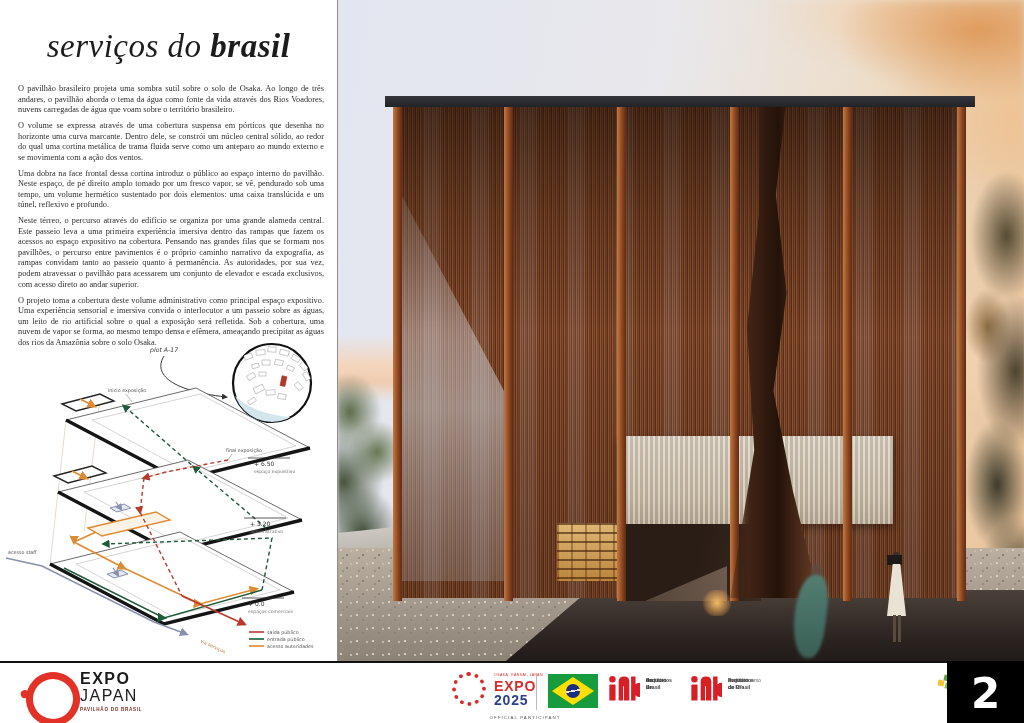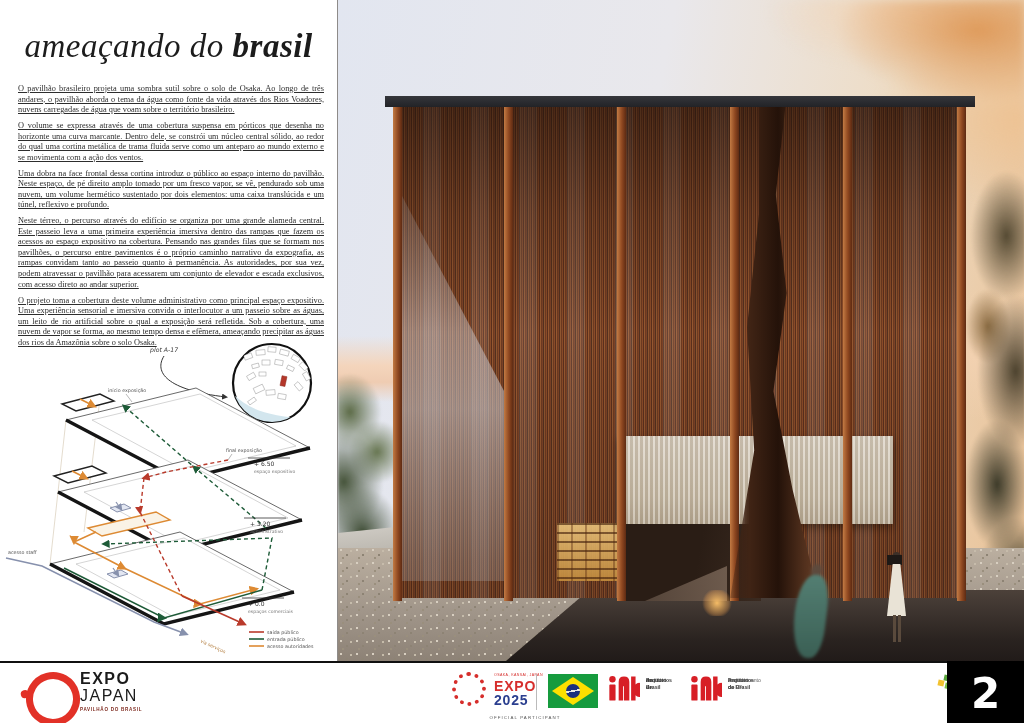--- a/index.html
+++ b/index.html
@@ -4,21 +4,21 @@
 <style>
   html,body{margin:0;padding:0;background:#888;}
   .board{position:relative;width:1024px;height:723px;background:#fff;overflow:hidden;
          font-family:"Liberation Sans",sans-serif;}
   
   .col{position:absolute;left:0;top:0;width:337px;height:661px;background:#fff;}
   .title{position:absolute;top:28px;left:0;width:100%;text-align:center;
          font-family:"Liberation Serif",serif;font-style:italic;font-size:33px;color:#1c1c1c;letter-spacing:.5px;}
   .title .bold{font-weight:700;text-align:center;}
   .copy{position:absolute;top:84px;left:18px;width:306px;text-align:justify;
-        font-family:"Liberation Serif",serif;font-size:8.3px;line-height:1.27;color:#2d2d2d;text-decoration:underline;}
+        font-family:"Liberation Serif",serif;font-size:8.3px;line-height:1.27;color:#2d2d2d;}
   .copy p{margin:0 0 5.5px 0;}
   
   .diagram{position:absolute;left:4px;top:342px;width:330px;height:318px;}
   .diagram text{font-family:"DejaVu Sans",sans-serif;}
   
   .render{position:absolute;left:337px;top:0;width:687px;height:661px;overflow:hidden;
           border-left:1.5px solid rgba(70,62,55,.55);background:#e7e8ee;}
   .render *{position:absolute;}
   .sky{left:0;top:0;width:687px;height:661px;
        background:linear-gradient(100deg,#e2e6f0 0%,#e9e8ec 42%,#eedcc4 72%,#e8bf93 100%);}
@@ -136,25 +136,25 @@
   .pagebox{left:947px;top:-2px;width:77px;height:64px;background:#000;color:#fff;
         display:flex;align-items:center;justify-content:center;
         font-size:42px;font-weight:700;font-family:"DejaVu Sans",sans-serif;}
 </style>
 </head>
 <body>
 
 <div class="board">
 
   <div class="col">
-    <div class="title"><span>ameaçando do </span><span class="bold">brasil</span></div>
+    <div class="title"><span>serviços do </span><span class="bold">brasil</span></div>
     <div class="copy">
       <p>O pavilhão brasileiro projeta uma sombra sutil sobre o solo de Osaka. Ao longo de três andares, o pavilhão aborda o tema da água como fonte da vida através dos Rios Voadores, nuvens carregadas de água que voam sobre o território brasileiro.</p>
       <p>O volume se expressa através de uma cobertura suspensa em pórticos que desenha no horizonte uma curva marcante. Dentro dele, se constrói um núcleo central sólido, ao redor do qual uma cortina metálica de trama fluida serve como um anteparo ao mundo externo e se movimenta com a ação dos ventos.</p>
-      <p>Uma dobra na face frontal dessa cortina introduz o público ao espaço interno do pavilhão. Neste espaço, de pé direito amplo tomado por um fresco vapor, se vê, pendurado sob uma nuvem, um volume hermético sustentado por dois elementos: uma caixa translúcida e um túnel, reflexivo e profundo.</p>
+      <p>Uma dobra na face frontal dessa cortina introduz o público ao espaço interno do pavilhão. Neste espaço, de pé direito amplo tomado por um fresco vapor, se vê, pendurado sob uma tempo, um volume hermético sustentado por dois elementos: uma caixa translúcida e um túnel, reflexivo e profundo.</p>
       <p>Neste térreo, o percurso através do edifício se organiza por uma grande alameda central. Este passeio leva a uma primeira experiência imersiva dentro das rampas que fazem os acessos ao espaço expositivo na cobertura. Pensando nas grandes filas que se formam nos pavilhões, o percurso entre pavimentos é o próprio caminho narrativo da expografia, as rampas convidam tanto ao passeio quanto à permanência. As autoridades, por sua vez, podem atravessar o pavilhão para acessarem um conjunto de elevador e escada exclusivos, com acesso direto ao andar superior.</p>
       <p>O projeto toma a cobertura deste volume administrativo como principal espaço expositivo. Uma experiência sensorial e imersiva convida o interlocutor a um passeio sobre as águas, um leito de rio artificial sobre o qual a exposição será refletida. Sob a cobertura, uma nuvem de vapor se forma, ao mesmo tempo densa e efêmera, ameaçando precipitar as águas dos rios da Amazônia sobre o solo Osaka.</p>
     </div>
 
     <svg class="diagram" viewBox="0 0 330 318">
       <defs>
         <marker id="mG" markerWidth="6" markerHeight="6" refX="4" refY="3" orient="auto">
           <path d="M0,0 L6,3 L0,6 z" fill="#1e5b38"></path>
           </marker>
         <marker id="mR" markerWidth="6" markerHeight="6" refX="4" refY="3" orient="auto">

